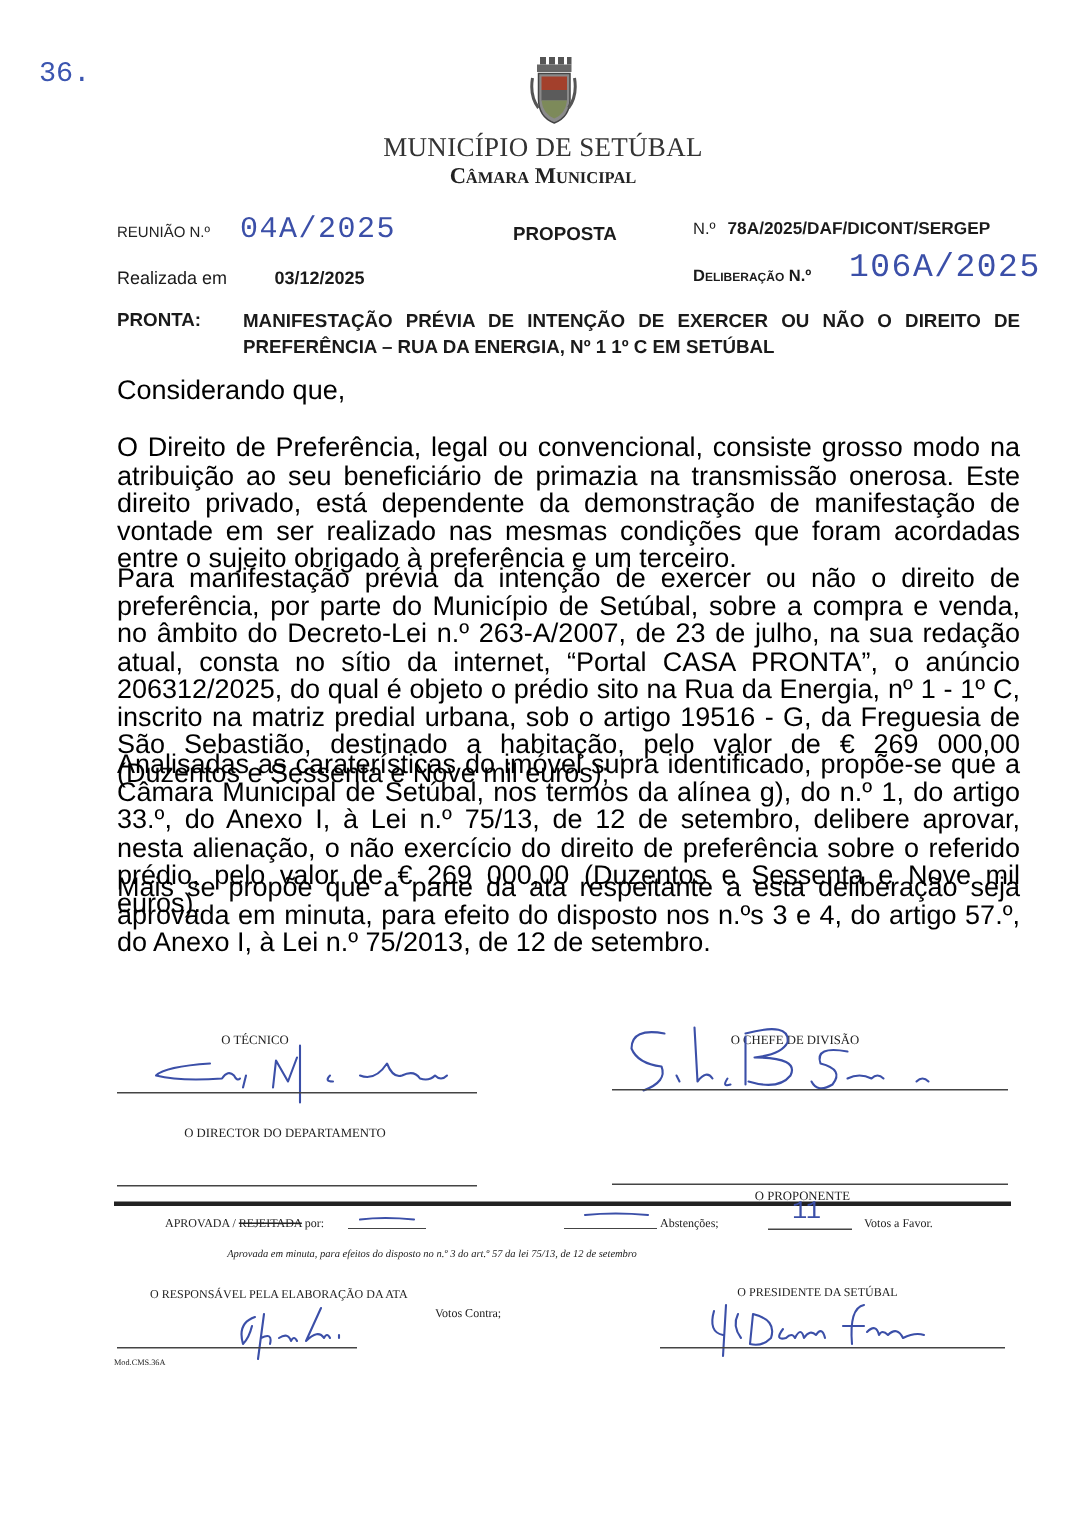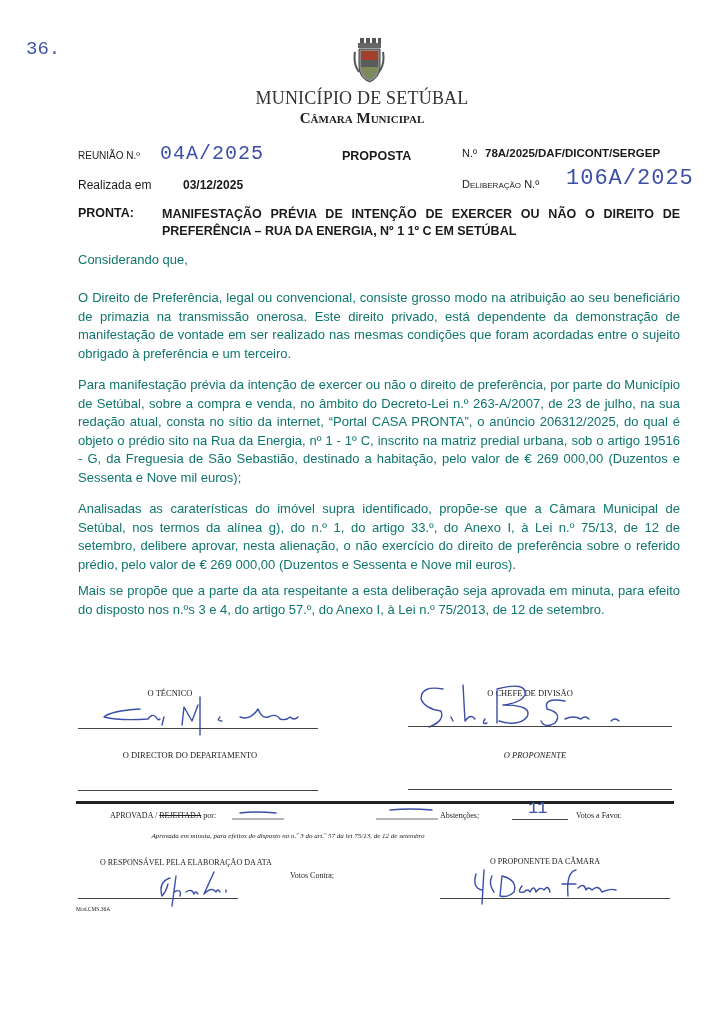--- a/index.html
+++ b/index.html
@@ -16,25 +16,25 @@
     .camara { left: 0; width: 724px; top: 110px; text-align: center;
       font-family: "Liberation Serif", serif; font-size: 15px; font-weight: bold; font-variant: small-caps; color: #222; }
     .lbl-small { font-size: 10px; font-weight: normal; color: #222; }
     .reuniao-lbl { left: 78px; top: 150px; }
     .reuniao-val { left: 160px; top: 142px; font-size: 20px; letter-spacing: 1px; }
     .proposta-lbl { left: 342px; top: 149px; font-size: 12.5px; font-weight: bold; }
     .no-lbl { left: 462px; top: 147px; font-size: 11px; }
     .no-val { left: 485px; top: 147px; font-size: 11.5px; font-weight: bold; }
     .realizada-lbl { left: 78px; top: 178px; font-size: 12px; }
     .realizada-val { left: 183px; top: 178px; font-size: 12px; font-weight: bold; }
-    .delib-lbl { left: 462px; top: 178px; font-size: 11px; font-variant: small-caps; }
+    .delib-lbl { left: 462px; top: 178px; font-size: 11px; font-variant: small-caps; font-weight: bold; }
     .delib-val { left: 566px; top: 166px; font-size: 22px; letter-spacing: 1px; }
     .assunto-lbl { left: 78px; top: 206px; font-family: "Liberation Sans Narrow", "Liberation Sans", sans-serif; font-size: 12.5px; font-weight: bold; }
     .assunto-text { left: 162px; top: 206px; width: 518px; font-size: 12.5px; font-weight: bold; line-height: 17px; text-align: justify; }
-    .body-text { left: 78px; width: 602px; font-size: 13px; line-height: 18.5px; text-align: justify; color: #0f766e; }
+    .body-text { left: 78px; width: 602px; font-size: 18px; line-height: 18.5px; text-align: justify; color: #000000; }
     .p0 { top: 251px; }
     .p1 { top: 289px; }
     .p2 { top: 376px; }
     .p3 { top: 500px; }
     .p4 { top: 582px; }
     .sig-label { font-family: "Liberation Serif", serif; font-size: 8.5px; color: #222; text-align: center; }
     .line { height: 1px; background: #444; }
     .thick { height: 3px; background: #222; }
     .sig-svg { overflow: visible; }
     .votes { font-family: "Liberation Serif", serif; font-size: 8px; color: #222; }
@@ -101,21 +101,21 @@
   <path class="ink" d="M48 10 L50 46 Q56 38 60 44"></path>
   <path class="ink" d="M70 44 Q66 50 72 48"></path>
   <path class="ink" d="M82 16 L82 48 M82 14 Q112 6 110 20 Q106 28 88 30 Q118 30 112 42 Q104 52 84 46"></path>
   <path class="ink" d="M150 26 Q128 22 132 34 Q148 38 140 48 Q130 54 126 46 M150 44 Q158 40 166 44 Q170 40 174 44"></path>
   <path class="ink" d="M196 46 Q200 42 204 46"></path>
 </svg>
 <div class="abs line" style="left:408px; top:726px; width:264px;"></div>
 
 <div class="abs sig-label" style="left:100px; top:750px; width:180px;">O DIRECTOR DO DEPARTAMENTO</div>
 <div class="abs line" style="left:78px; top:790px; width:240px;"></div>
-<div class="abs sig-label" style="left:480px; top:750px; width:110px;font-style:italic;">O PROPONENTE</div>
+<div class="abs sig-label" style="left:480px; top:792px; width:110px;">O PROPONENTE</div>
 <div class="abs line" style="left:408px; top:789px; width:264px;"></div>
 
 <div class="abs thick" style="left:76px; top:801px; width:598px;"></div>
 
 <div class="abs votes" style="left:110px; top:811px;">
   <span>APROVADA /</span>
   <span class="strike">REJEITADA</span>
   <span>por:</span>
 </div>
 <svg class="abs" style="left:232px; top:808px; width:52px; height:12px;" viewBox="0 0 52 12">
@@ -135,20 +135,20 @@
 <div class="abs note">Aprovada em minuta, para efeitos do disposto no n.º 3 do art.º 57 da lei 75/13, de 12 de setembro</div>
 
 <div class="abs sig-label" style="left:100px; top:858px; width:180px; text-align:left; font-size:8px;">O RESPONSÁVEL PELA ELABORAÇÃO DA ATA</div>
 <svg class="abs sig-svg" style="left:150px; top:868px; width:90px; height:40px;" viewBox="0 0 90 40">
   <path class="ink" d="M20 10 Q8 14 12 28 Q16 24 18 16 M26 8 L22 38 M24 24 Q32 20 30 28 M36 24 Q42 20 44 26 Q46 22 48 26"></path>
   <path class="ink" d="M64 4 L54 26 Q62 18 66 24 Q68 20 70 24 M76 22 L76 24"></path>
 </svg>
 <div class="abs line" style="left:78px; top:898px; width:160px;"></div>
 <div class="abs mod">Mod.CMS.36A</div>
 
-<div class="abs sig-label" style="left:490px; top:857px; width:110px; font-size:8px;">O PROPONENTE DA CÂMARA</div>
+<div class="abs sig-label" style="left:490px; top:857px; width:110px; font-size:8px;">O PRESIDENTE DA SETÚBAL</div>
 <svg class="abs sig-svg" style="left:470px; top:866px; width:150px; height:42px;" viewBox="0 0 150 42">
   <path class="ink" d="M6 8 Q2 22 12 24 M14 4 L12 38 M22 10 Q18 18 24 26"></path>
   <path class="ink" d="M32 10 L30 30 M32 10 Q48 14 44 26 Q38 32 30 30"></path>
   <path class="ink" d="M52 20 Q46 28 54 26 Q58 22 60 26 Q64 18 66 26 Q70 20 74 24 Q78 18 80 26"></path>
   <path class="ink" d="M106 4 Q96 6 98 30 M92 18 L106 18 M108 22 Q114 16 116 24 Q118 20 122 24 Q128 18 132 26 Q140 22 146 24"></path>
 </svg>
 <div class="abs line" style="left:440px; top:898px; width:230px;"></div>
 
 </body></html>

